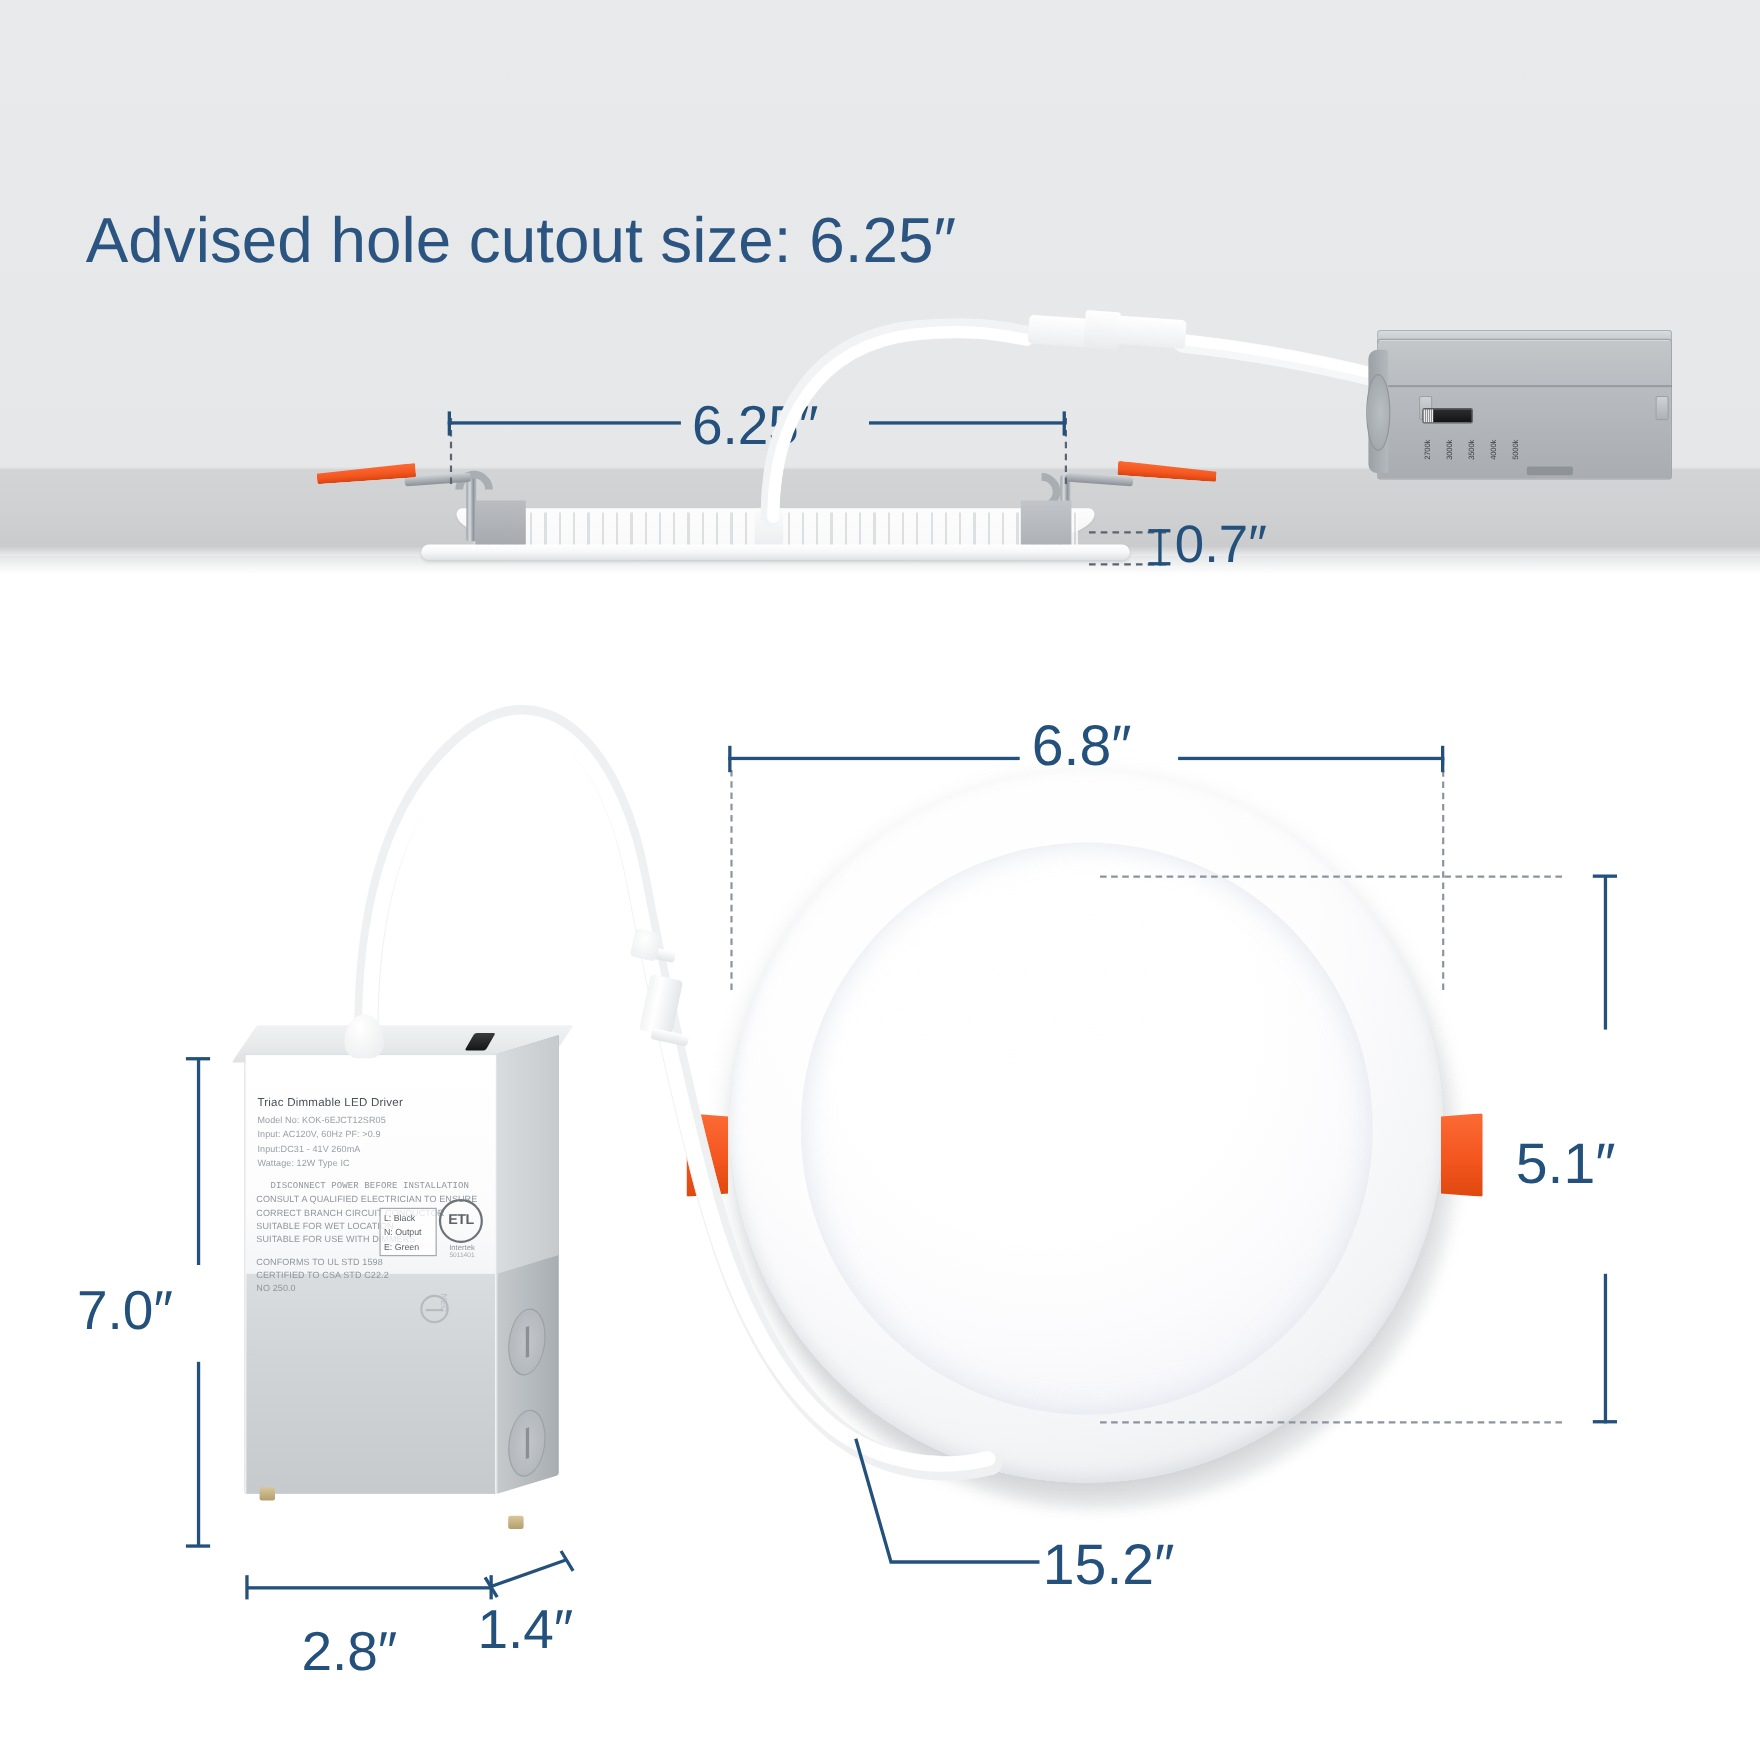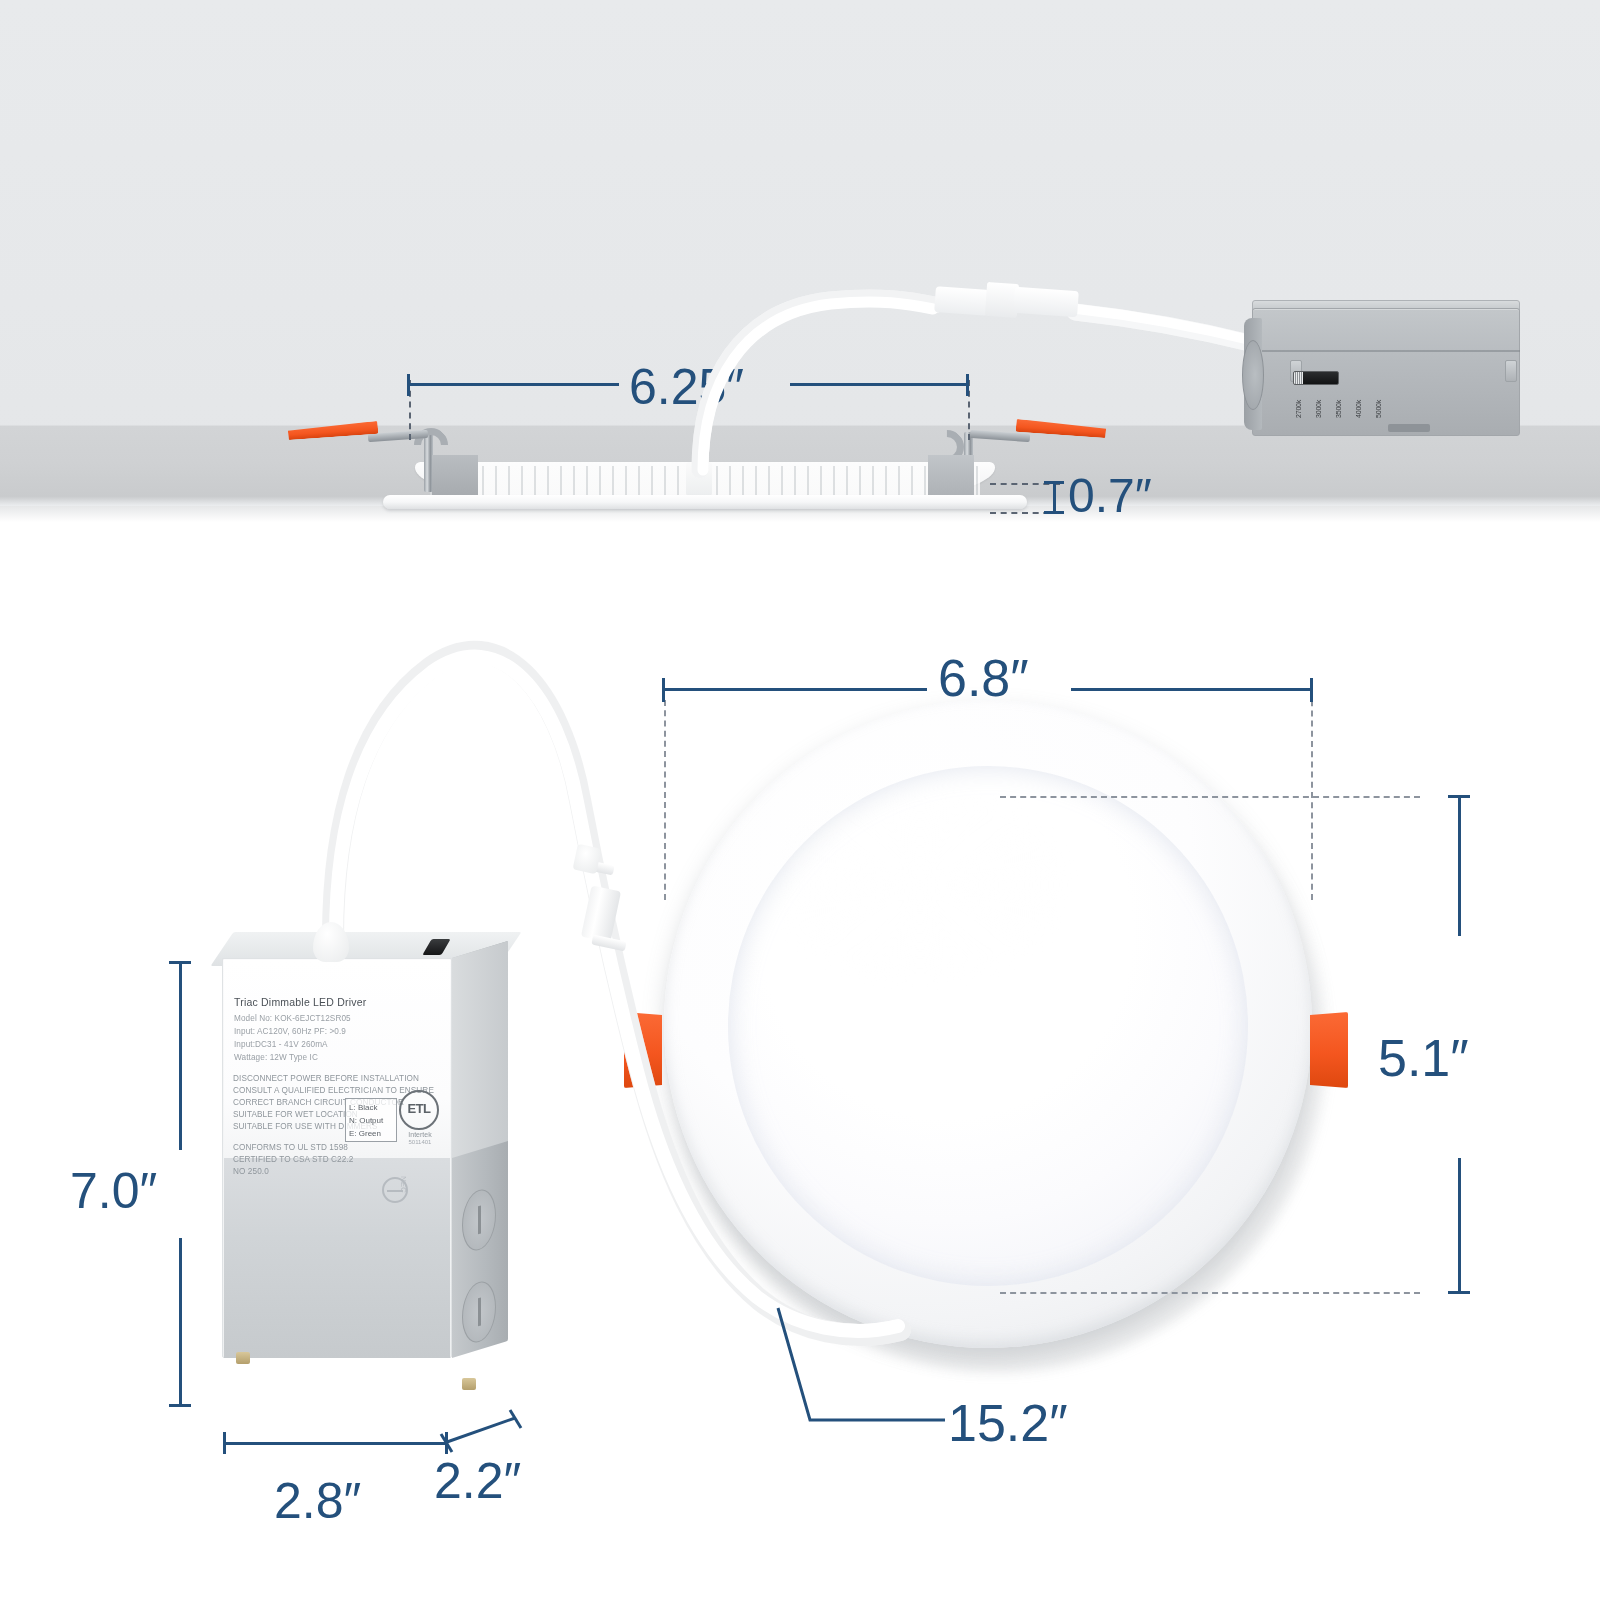--- a/index.html
+++ b/index.html
@@ -433,20 +433,21 @@
 </style>
 </head>
 <body>
 
 <div id="stage">
 
   <div class="top-bg"></div>
   <div class="ceiling"></div>
   <div class="ceiling-shadow"></div>
 
+  <div class="subtitle">Advised hole cutout size: 6.25″</div>
 
   <div class="xs-body"></div>
   <div class="xs-fins"></div>
   <div class="xs-center-post"></div>
   <div class="xs-flange"></div>
 
   <div class="clip-metal" style="left:424px; top:432px;"></div>
   <div class="clip-hook" style="left:414px; top:428px;"></div>
   <div class="clip-arm" style="left:368px; top:432px; width:60px; transform:rotate(-4deg);"></div>
   <div class="clip-orange tip-l" style="left:288px; top:424px; width:90px; transform:rotate(-4deg);"></div>
@@ -548,21 +549,21 @@
   <div class="driver-foot" style="left:462px; top:1378px;"></div>
   <div class="nec-mark"></div>
   <div class="nec-txt">NEC</div>
 
   <div class="lbl head" style="left:234px; top:996px;">Triac Dimmable LED Driver</div>
   <div class="lbl faint" style="left:234px; top:1014px;">Model No: KOK-6EJCT12SR05</div>
   <div class="lbl faint" style="left:234px; top:1027px;">Input: AC120V, 60Hz   PF: &gt;0.9</div>
   <div class="lbl faint" style="left:234px; top:1040px;">Input:DC31 - 41V 260mA</div>
   <div class="lbl faint" style="left:234px; top:1053px;">Wattage: 12W  Type IC</div>
 
-  <div class="lbl faint2" style="left:233px; top:1074px;">DISCONNECT POWER BEFORE INSTALLATION</div>
+  <div class="lbl faint2" style="left:246px; top:1074px;font-family:Liberation Mono, monospace;">DISCONNECT POWER BEFORE INSTALLATION</div>
   <div class="lbl faint2" style="left:233px; top:1086px;">CONSULT A QUALIFIED ELECTRICIAN TO ENSURE</div>
   <div class="lbl faint2" style="left:233px; top:1098px;">CORRECT BRANCH CIRCUIT CONDUCTOR</div>
   <div class="lbl faint2" style="left:233px; top:1110px;">SUITABLE FOR WET LOCATION</div>
   <div class="lbl faint2" style="left:233px; top:1122px;">SUITABLE FOR USE WITH DIMMERS</div>
 
   <div class="lbl faint2" style="left:233px; top:1143px;">CONFORMS TO UL STD 1598</div>
   <div class="lbl faint2" style="left:233px; top:1155px;">CERTIFIED TO CSA STD C22.2</div>
   <div class="lbl faint2" style="left:233px; top:1167px;">NO 250.0</div>
 
   <div class="wirebox">
@@ -603,17 +604,17 @@
   <div class="rule-h" style="left:224px; top:1442px; width:223px;"></div>
   <div class="tick-v" style="left:223px; top:1432px; height:22px;"></div>
   <div class="tick-v" style="left:445px; top:1432px; height:22px;"></div>
   <div class="dim-text" style="left:274px; top:1472px; font-size:50px;">2.8″</div>
 
   <svg class="svg-layer">
     <line x1="447" y1="1442" x2="515" y2="1418" stroke="#24507C" stroke-width="3"></line>
     <line x1="441" y1="1434" x2="452" y2="1452" stroke="#24507C" stroke-width="3"></line>
     <line x1="510" y1="1410" x2="521" y2="1428" stroke="#24507C" stroke-width="3"></line>
   </svg>
-  <div class="dim-text" style="left:434px; top:1452px; font-size:50px;">2.2″</div>
+  <div class="dim-text" style="left:434px; top:1452px; font-size:50px;">1.4″</div>
 
   <div class="dim-text" style="left:948px; top:1393px; font-size:52px;">15.2″</div>
 
 </div>
 
 </body></html>

